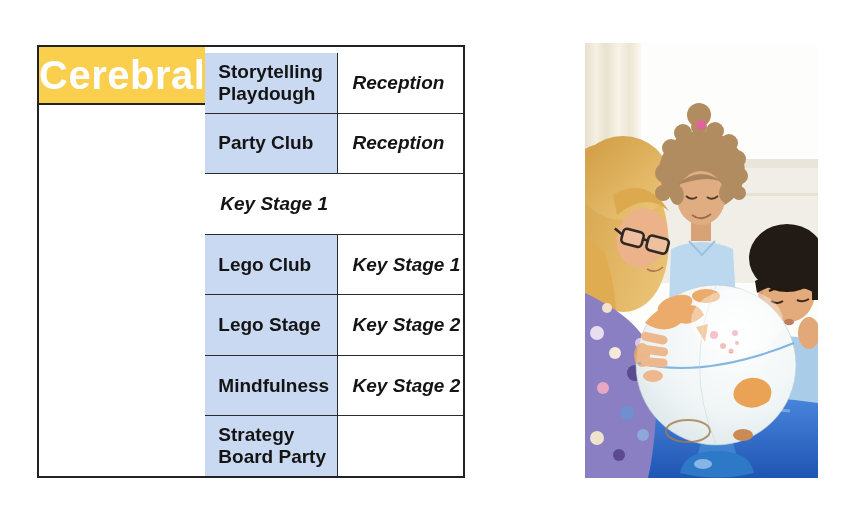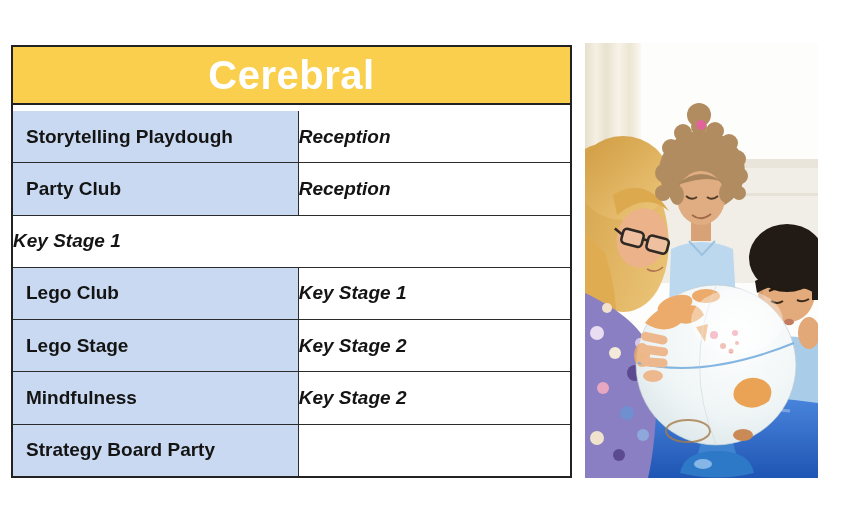--- a/index.html
+++ b/index.html
@@ -1,41 +1,41 @@
 <!DOCTYPE html>
 <html style="--header-yellow: #f9cf4d; --cell-blue: #c9d9f1; --border-dark: #222222; --text-dark: #141414; --table-blue: #2e66c6; --uniform-blue: #b9d6ec;"><head>
 <meta charset="utf-8">
 <style>
   html,body{margin:0;padding:0;}
   body{
     width:844px;height:521px;background:#ffffff;position:relative;
     font-family:"Liberation Sans", sans-serif;overflow:hidden;
   }
   .activity-table{
-    position:absolute;left:11px;top:45px;width:561px;height:433px;
+    position:absolute;left:37px;top:45px;width:428px;height:433px;
     border:2px solid var(--border-dark,#222222);box-sizing:border-box;
-    display:flex;flex-direction:column;background:#ffffff;
+    display:flex;background:#ffffff;
   }
   .table-header{
     height:58px;flex:0 0 58px;background:var(--header-yellow,#f9cf4d);
     color:#ffffff;font-size:40px;font-weight:700;letter-spacing:0.5px;
     display:flex;align-items:center;justify-content:center;
     border-bottom:2px solid var(--border-dark,#222222);box-sizing:border-box;
   }
   .table-rows{flex:1;display:flex;flex-direction:column;margin-top:6px;}
   .t-row{flex:1;display:flex;border-top:1.6px solid #2b2b2b;box-sizing:border-box;}
   .t-row:first-child{border-top:none;}
   .cell{display:flex;align-items:center;font-size:19px;font-weight:700;
         color:var(--text-dark,#141414);box-sizing:border-box;}
   .cell-activity{
     width:51.3%;background:var(--cell-blue,#c9d9f1);
     padding-left:13px;border-right:1.6px solid #2b2b2b;
   }
   .cell-activity sup{font-size:11px;font-weight:400;margin-left:4px;position:relative;top:-3px;}
-  .cell-stage{flex:1;font-style:italic;background:#ffffff;}
+  .cell-stage{flex:1;padding-left:15px;font-style:italic;background:#ffffff;}
   .classroom-photo{
     position:absolute;left:585px;top:43px;width:233px;height:435px;overflow:hidden;
   }
   .classroom-photo svg{display:block;}
 </style>
 </head>
 <body>
 
 <div class="activity-table">
   <div class="table-header">Cerebral</div>

